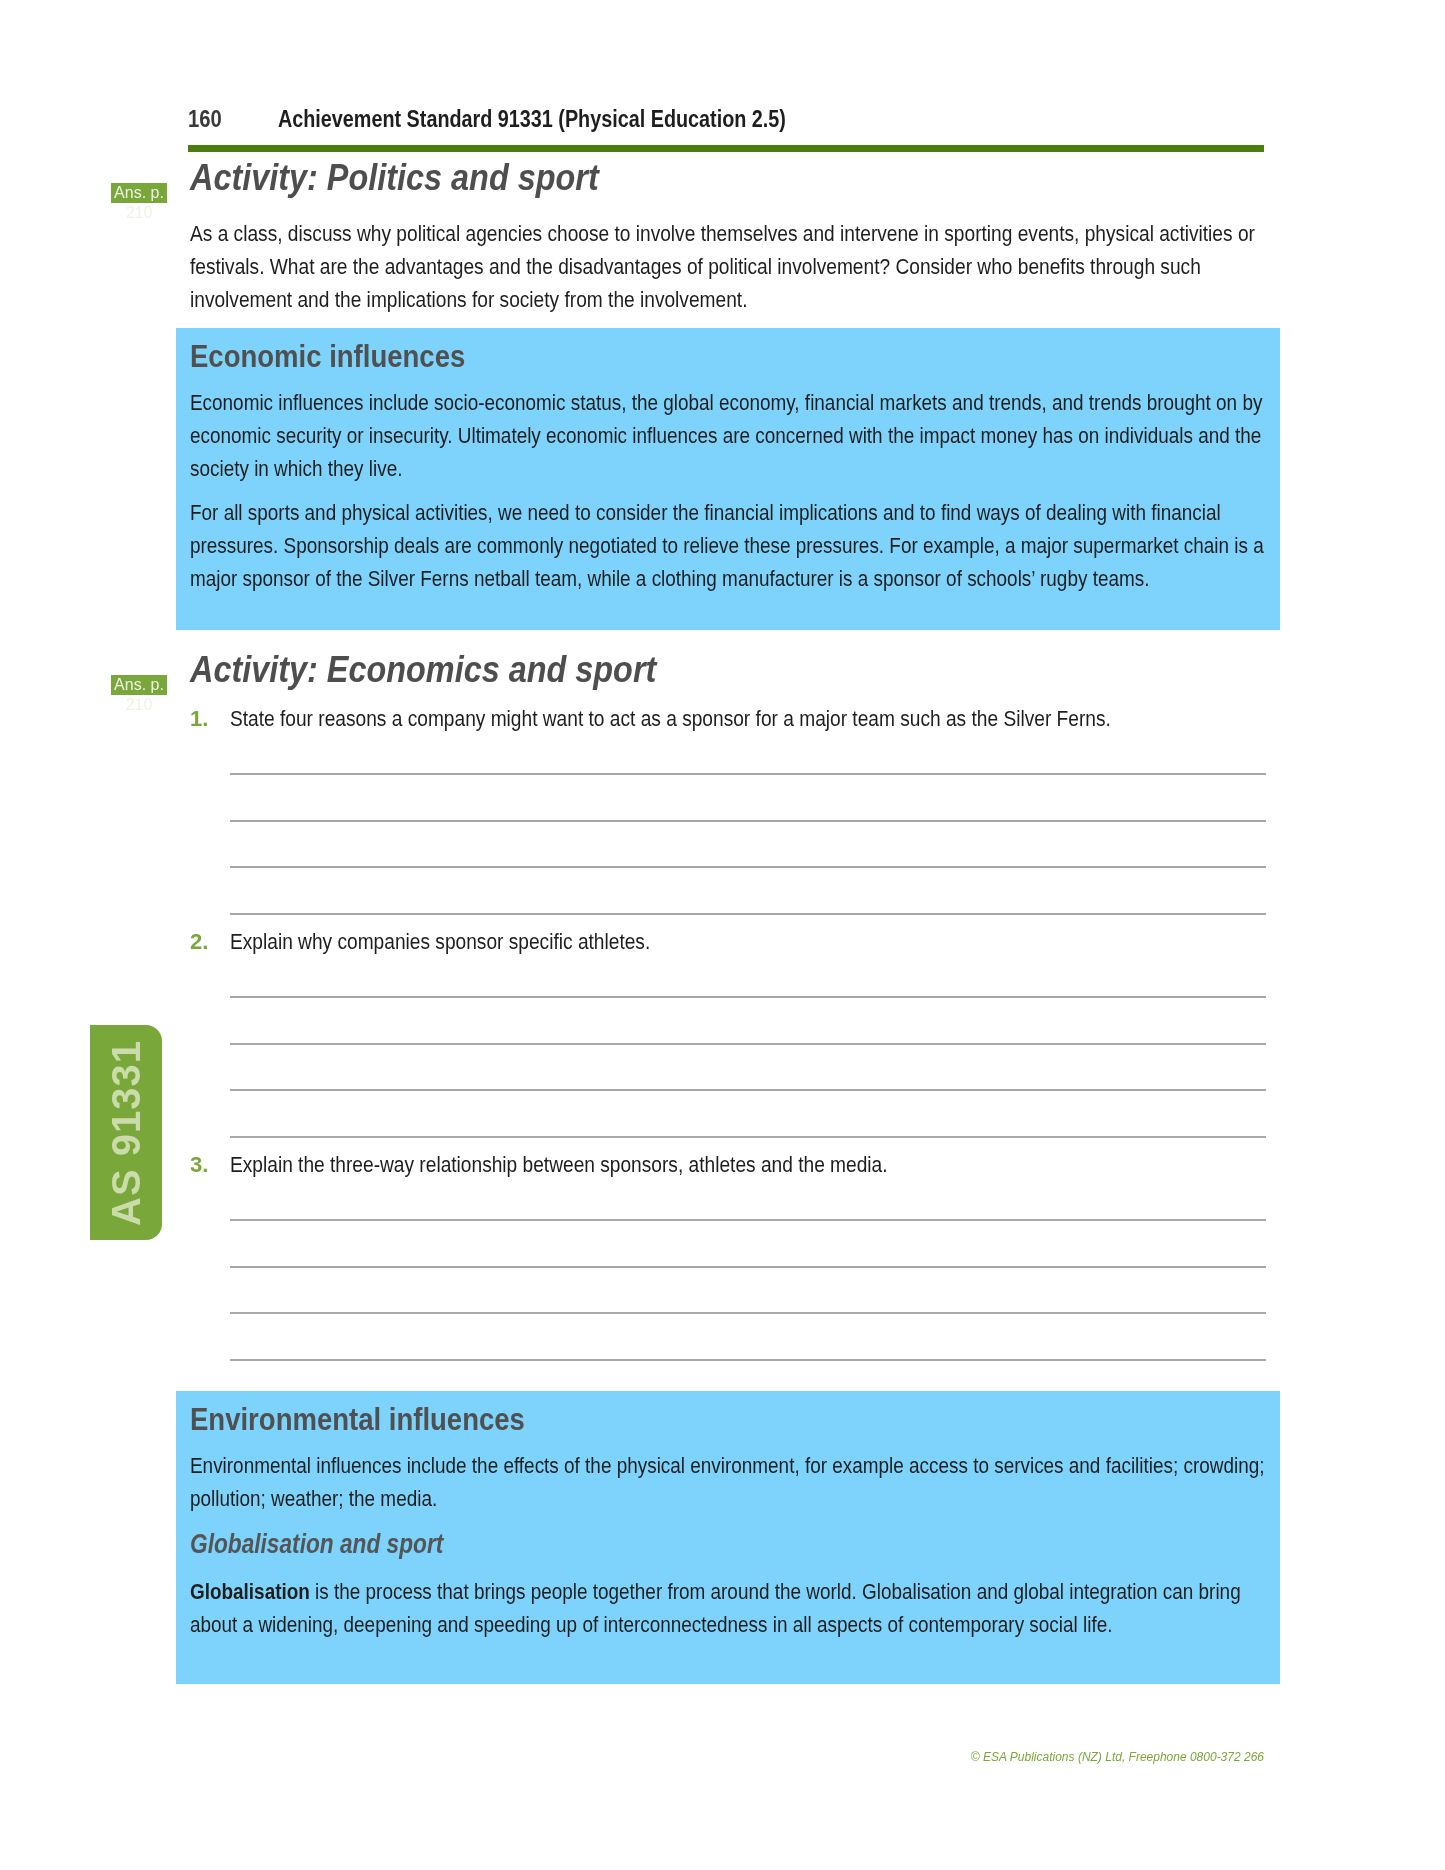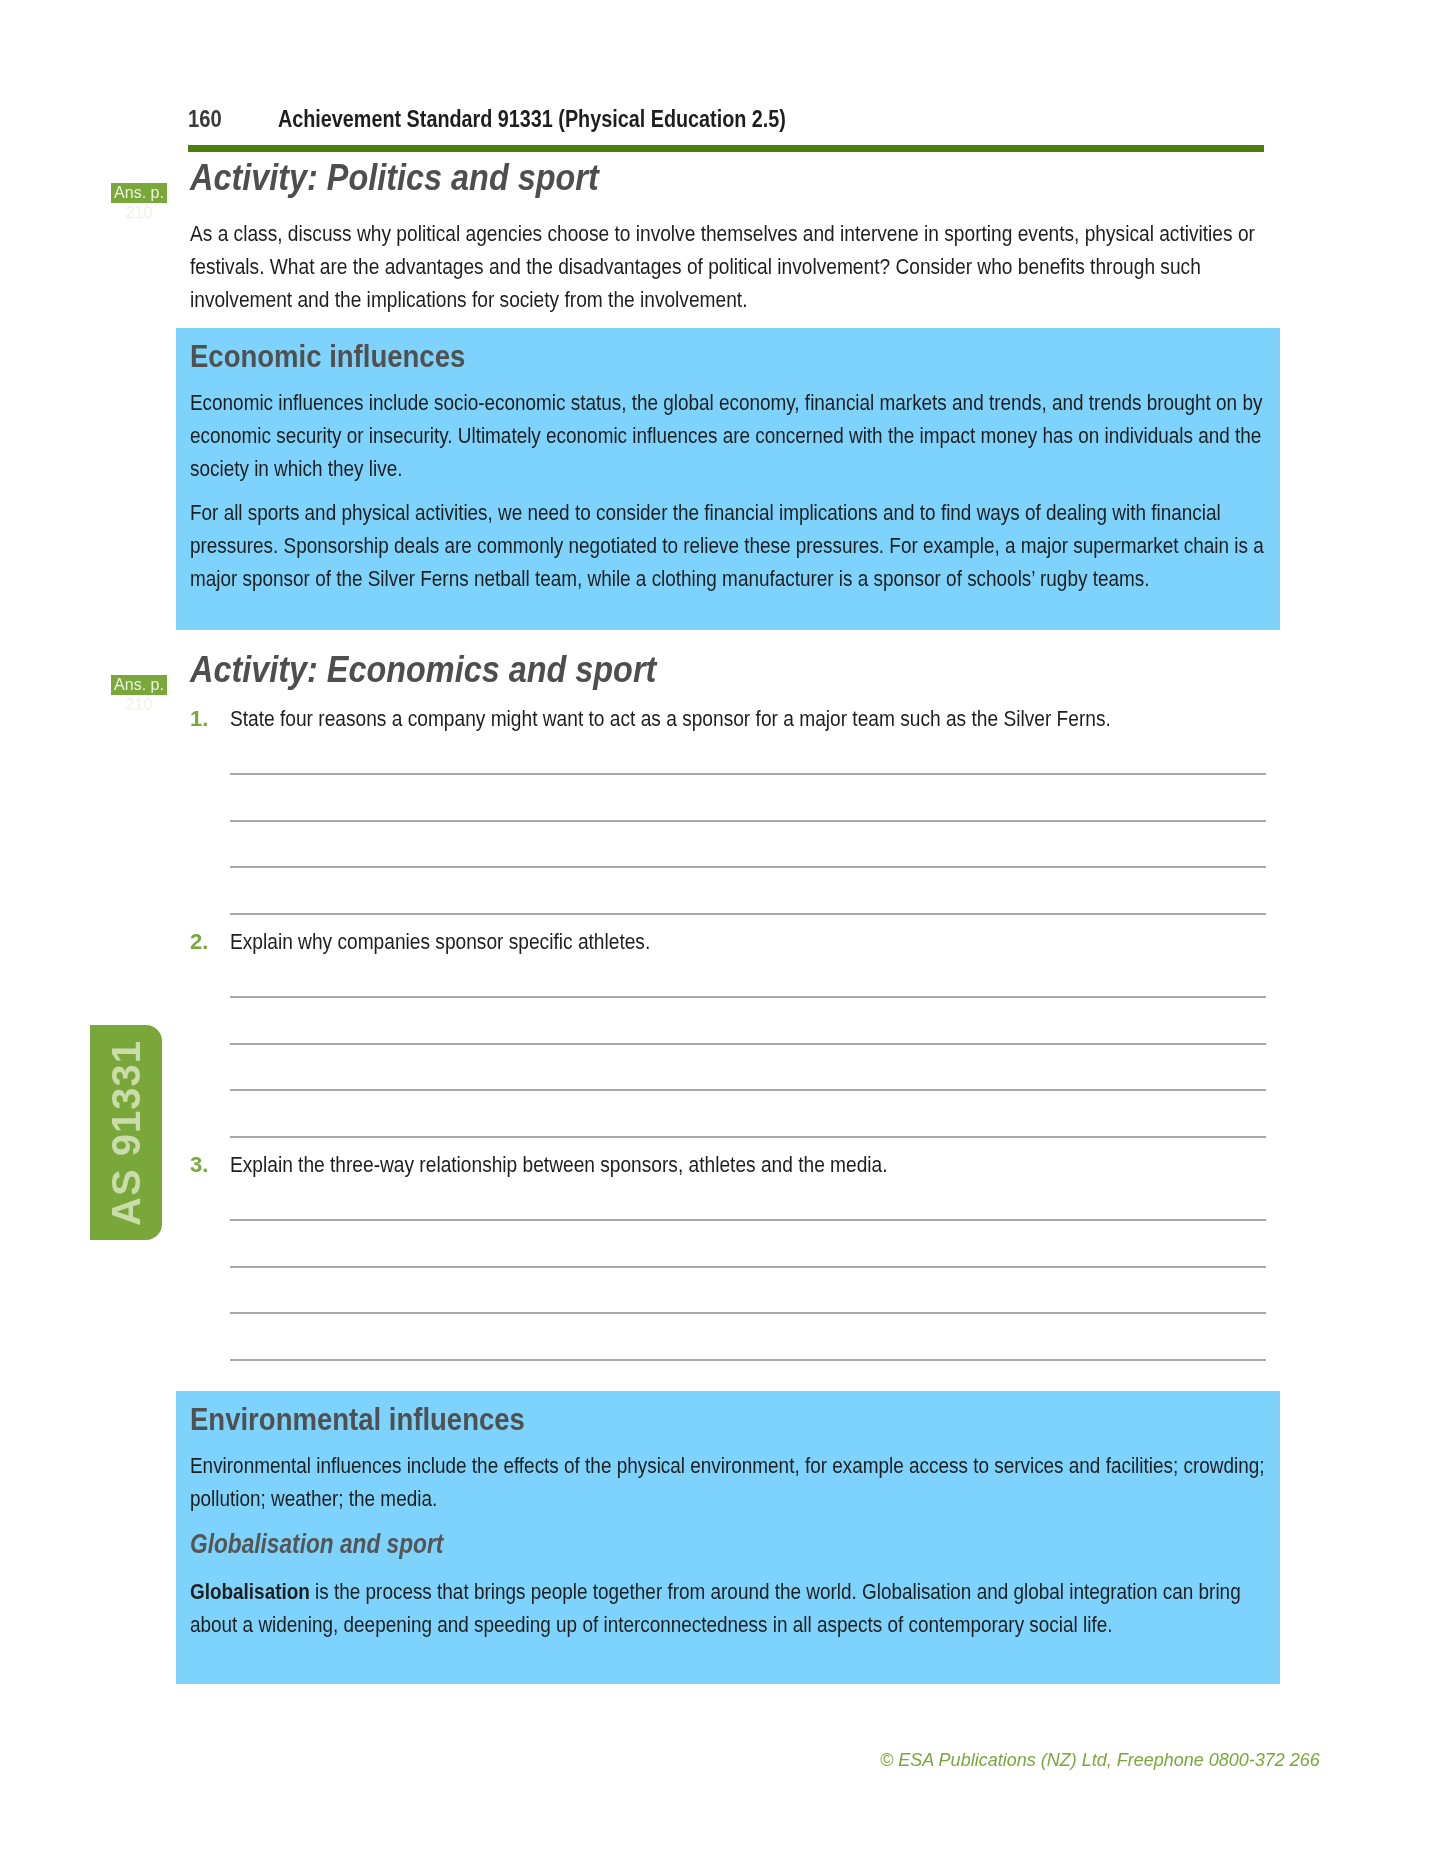--- a/index.html
+++ b/index.html
@@ -23,21 +23,21 @@
     .box-para b { font-weight: bold; }
 
     .question { position: absolute; left: 190px; width: 1080px; }
     .q-num { position: absolute; left: 0; top: 0; font-size: 22px; font-weight: bold; color: #7aa73a; }
     .q-text { position: absolute; left: 40px; top: 0; font-size: 22px; color: #1e1e1e; white-space: nowrap; transform: scaleX(0.87); transform-origin: left; }
     .answer-line { position: absolute; left: 40px; width: 1036px; height: 2px; background: #a8a8a8; }
 
     .side-tab { position: absolute; left: 90px; top: 1025px; width: 72px; height: 215px; background: #7aa73a; border-radius: 0 16px 16px 0; }
     .side-tab span { position: absolute; left: 50%; top: 50%; transform: translate(-50%, -50%) rotate(-90deg); font-size: 40px; font-weight: bold; color: #c9dcaa; white-space: nowrap; letter-spacing: 1px; }
 
-    .footer { position: absolute; left: 880px; top: 1750px; width: 384px; text-align: right; font-size: 18px; font-style: italic; color: #7aa73a; white-space: nowrap; }
+    .footer { position: absolute; left: 880px; top: 1750px; width: 384px; text-align: right; font-size: 12px; font-style: italic; color: #7aa73a; white-space: nowrap; }
   </style>
 </head>
 <body>
 
 <div class="header">
   <span class="page-num">160</span>
   <span class="std-title">Achievement Standard 91331 (Physical Education 2.5)</span>
 </div>
 
 <div class="ans-tag" style="top:183px;">Ans. p. 210</div>

